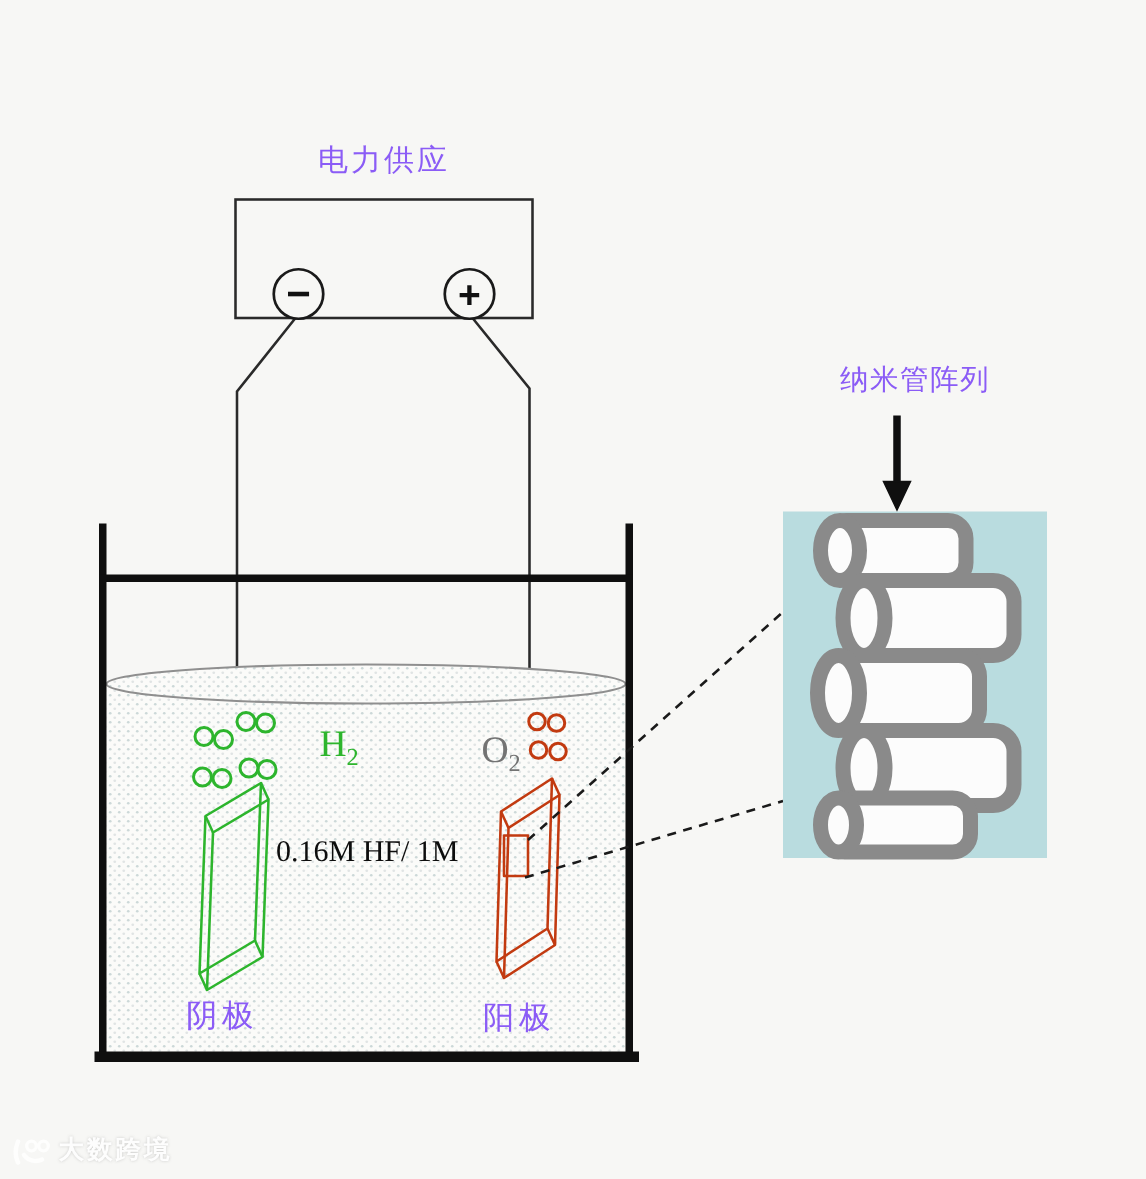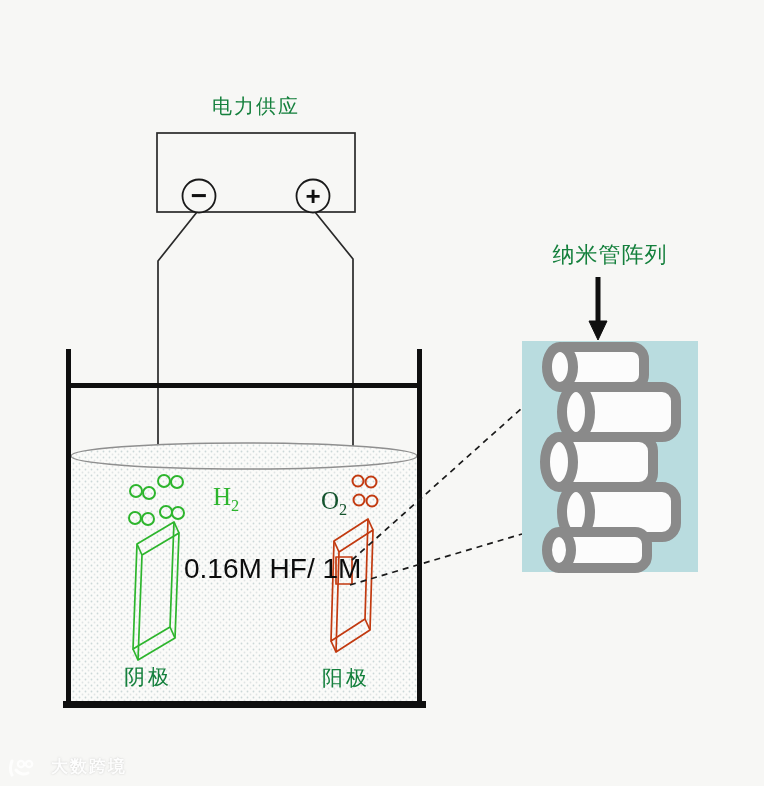--- a/index.html
+++ b/index.html
@@ -5,37 +5,37 @@
   html,body{margin:0;padding:0;}
   body{
     width:764px;height:786px;
     background:#f7f7f5;
     font-family:"Liberation Sans",sans-serif;
     position:relative;
     overflow:hidden;
   }
   .stage{position:absolute;left:0;top:0;width:764px;height:786px;}
   svg.diagram{position:absolute;left:0;top:0;z-index:1;}
-  .lbl{position:absolute;z-index:2;color:#15803d;white-space:nowrap;}
+  .lbl{position:absolute;z-index:2;color:#8b5cf6;white-space:nowrap;}
   .lbl-ps{left:157px;top:93px;width:198px;text-align:center;font-size:20px;letter-spacing:2px;}
-  .lbl-nano{left:522px;top:240px;width:176px;text-align:center;font-size:22px;letter-spacing:1px;}
+  .lbl-nano{left:522px;top:240px;width:176px;text-align:center;font-size:19px;letter-spacing:1px;}
   .lbl-cathode{left:124px;top:663px;font-size:21px;letter-spacing:3px;}
   .lbl-anode{left:322px;top:664px;font-size:21px;letter-spacing:3px;}
   .lbl-electrolyte{
     left:184px;top:553px;
-    font-family:Liberation Sans, sans-serif;
-    font-size:28px;line-height:31px;color:#0d0d0d;
+    font-family:Liberation Serif, serif;
+    font-size:20px;line-height:31px;color:#0d0d0d;
   }
   .lbl-electrolyte .l2{padding-left:6px;}
   .lbl-h2{left:187px;top:483px;font-family:"Liberation Serif",serif;font-size:25px;color:#2db52d;margin-left:26px;}
-  .lbl-o2{left:321px;top:487px;font-family:"Liberation Serif",serif;font-size:25px;color:#14532d;}
+  .lbl-o2{left:321px;top:487px;font-family:"Liberation Serif",serif;font-size:25px;color:#737373;}
   sub{font-size:65%;}
   .watermark{
     position:absolute;left:8px;top:755px;z-index:3;
-    display:flex;align-items:flex-end;gap:17px;
+    display:flex;align-items:flex-end;gap:5px;
     color:rgba(255,255,255,0.95);
     text-shadow:0 0 2px rgba(120,120,120,0.35);
     font-size:17px;font-weight:bold;letter-spacing:2px;
   }
   .watermark svg{display:block;opacity:.9;}
 </style>
 </head>
 <body>
 
 <div class="stage">

